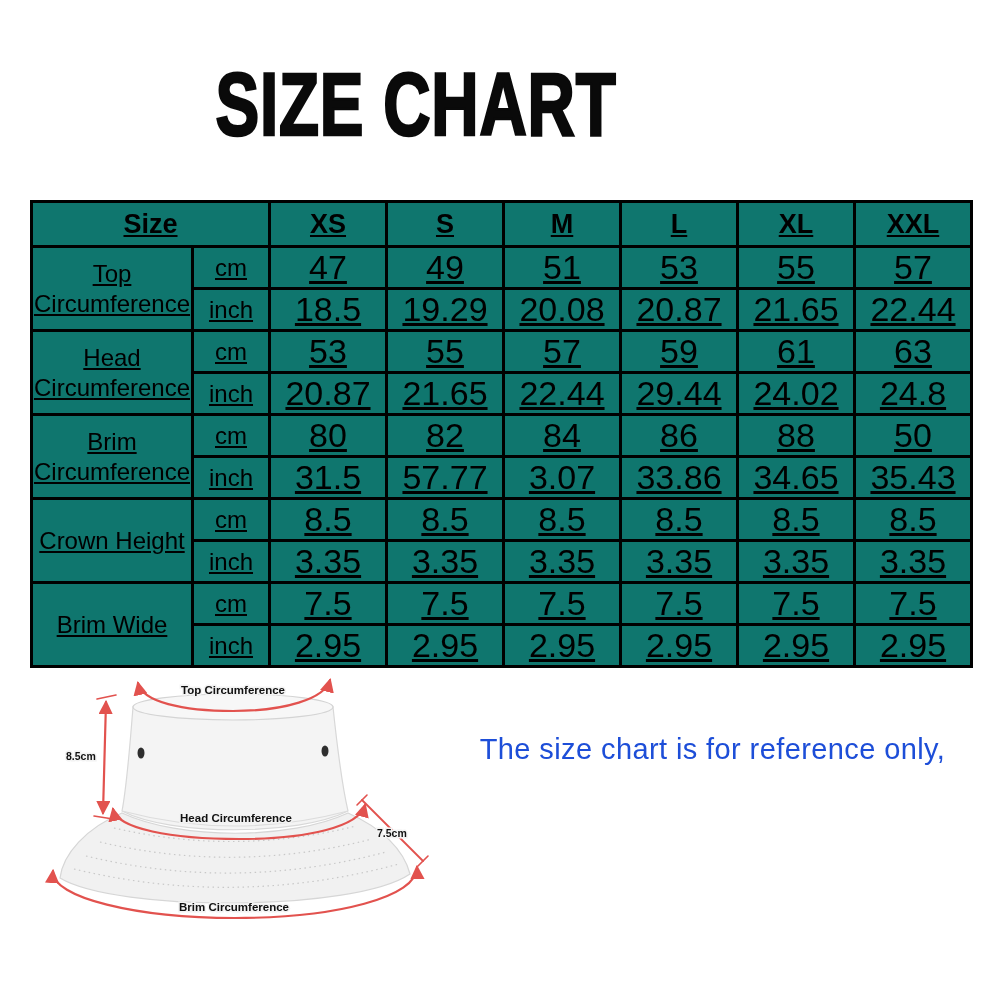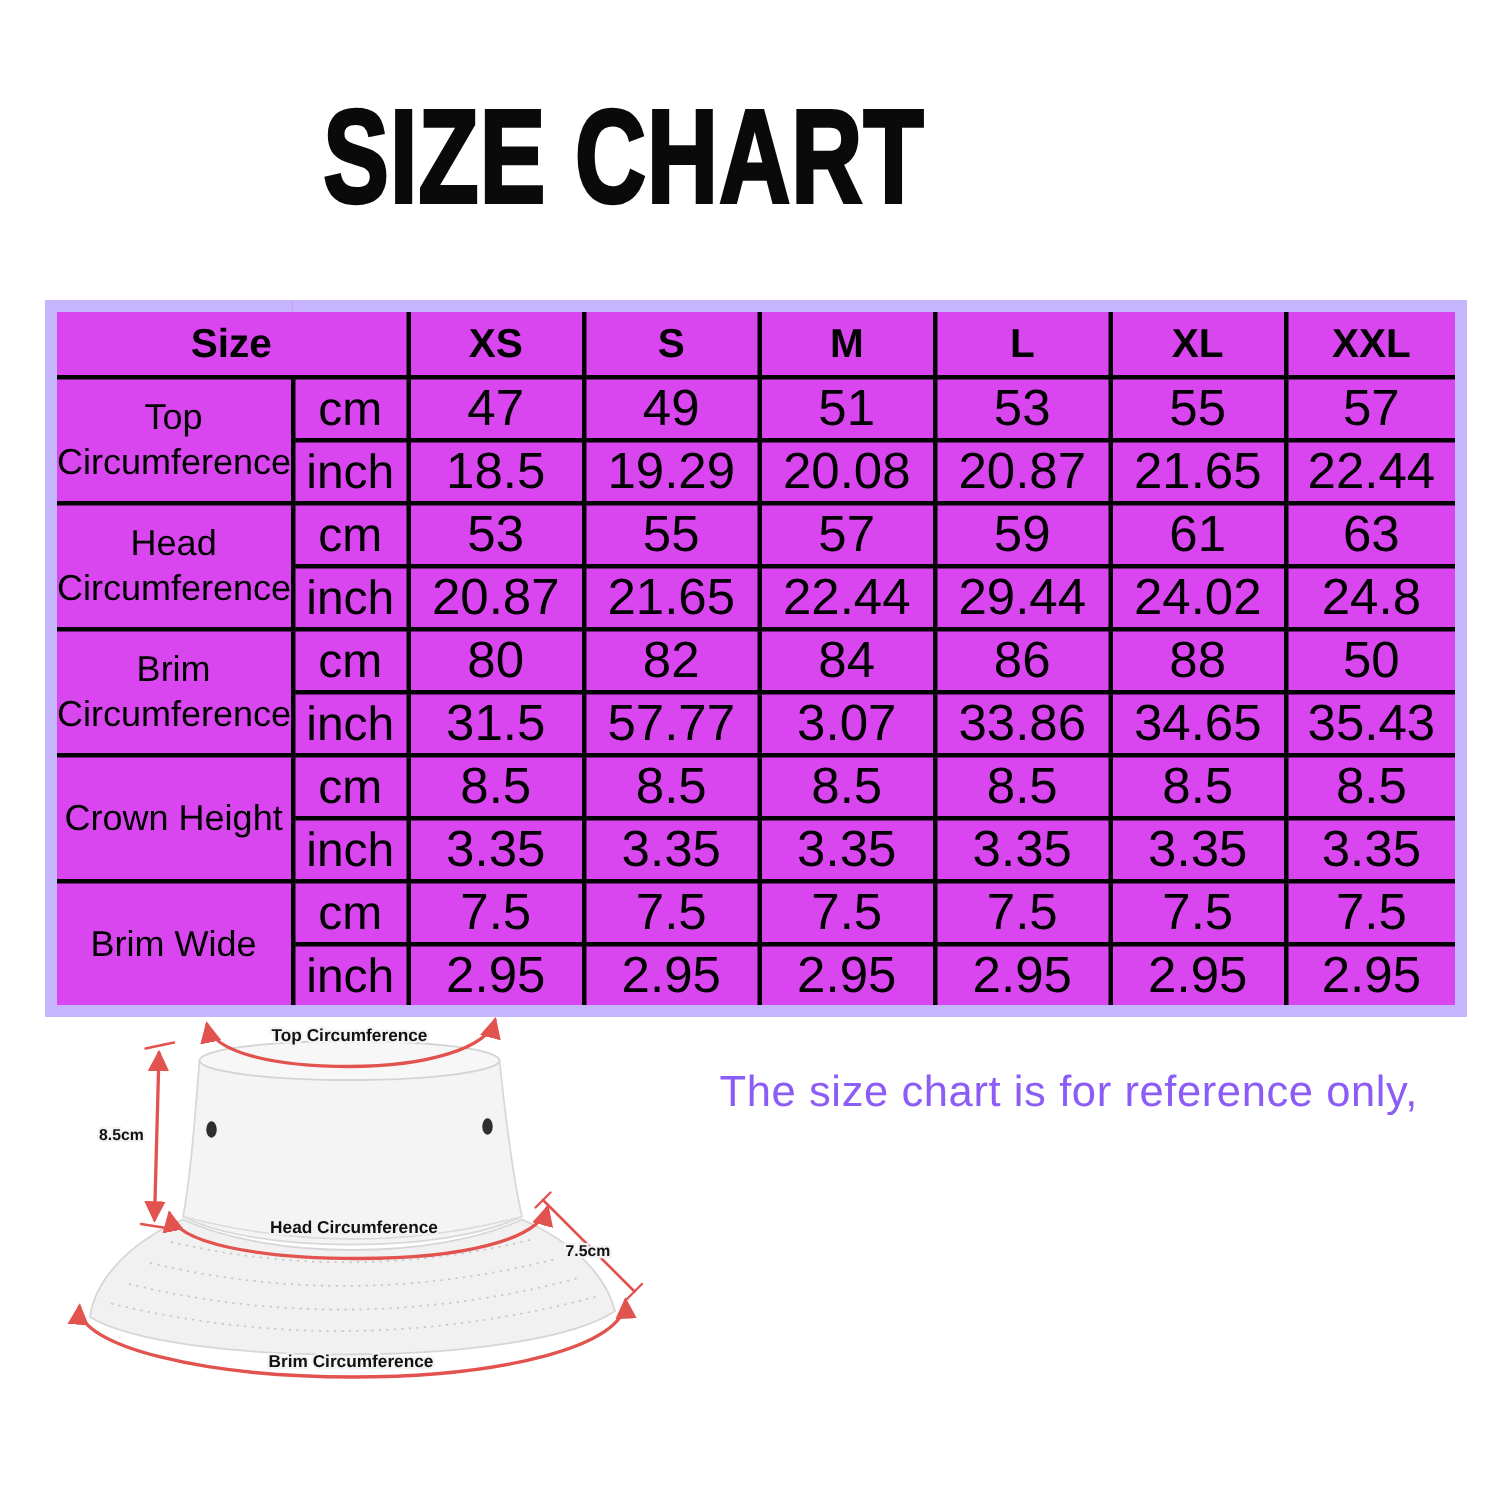--- a/index.html
+++ b/index.html
@@ -11,37 +11,38 @@
   
   .title-wrap{position:absolute;top:54px;left:0;width:831px;text-align:center;}
   .title-wrap span{
     display:inline-block;font-size:84px;font-weight:700;color:#0a0a0a;
     letter-spacing:1px;transform:scale(0.78,1.05);transform-origin:center top;
     -webkit-text-stroke:2.5px #0a0a0a;white-space:nowrap;
   }
   
   table.size-table{
     position:absolute;left:30px;top:200px;width:940px;
-    border-collapse:collapse;table-layout:fixed;background:#d946ef;
-    border:8px solid #c4b5fd;
+    border-collapse:collapse;table-layout:fixed;background:#0f766e;
+    border:1px solid #c4b5fd;
+    text-decoration:underline;
   }
   table.size-table td{
     border:3px solid #000;text-align:center;vertical-align:middle;
     padding:0;color:#000;overflow:hidden;
   }
   td.th{font-weight:700;font-size:27px;height:42px;}
   td.rowlabel{font-size:24px;line-height:1.22;}
-  td.unit{font-size:32px;height:33px;}
+  td.unit{font-size:24px;height:33px;}
   td.val{font-size:34px;}
   
   .hat-svg{position:absolute;left:20px;top:650px;}
   
   .note{
-    position:absolute;left:440px;top:711px;width:545px;
-    text-align:center;font-size:29px;line-height:34px;letter-spacing:.4px;color:#8b5cf6;
+    position:absolute;left:440px;top:732px;width:545px;
+    text-align:center;font-size:29px;line-height:34px;letter-spacing:.4px;color:#1d4ed8;
   }
   .note div{margin-bottom:15px;white-space:nowrap;}
 </style>
 </head>
 <body>
 
 <div class="title-wrap">
   <span>SIZE CHART</span>
 </div>
 

